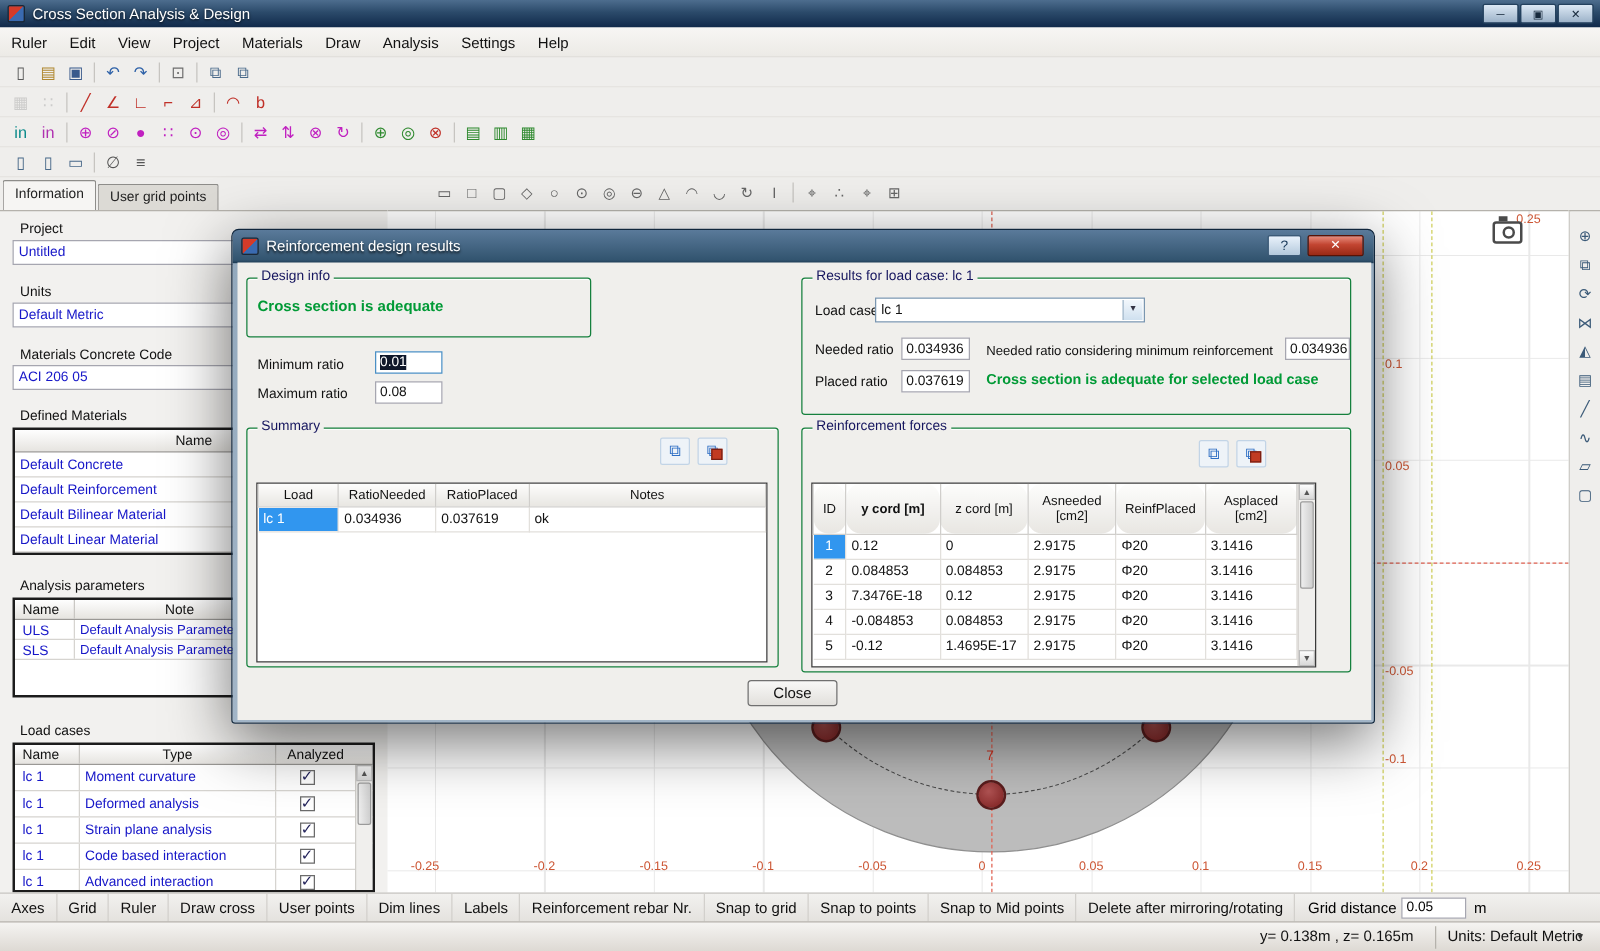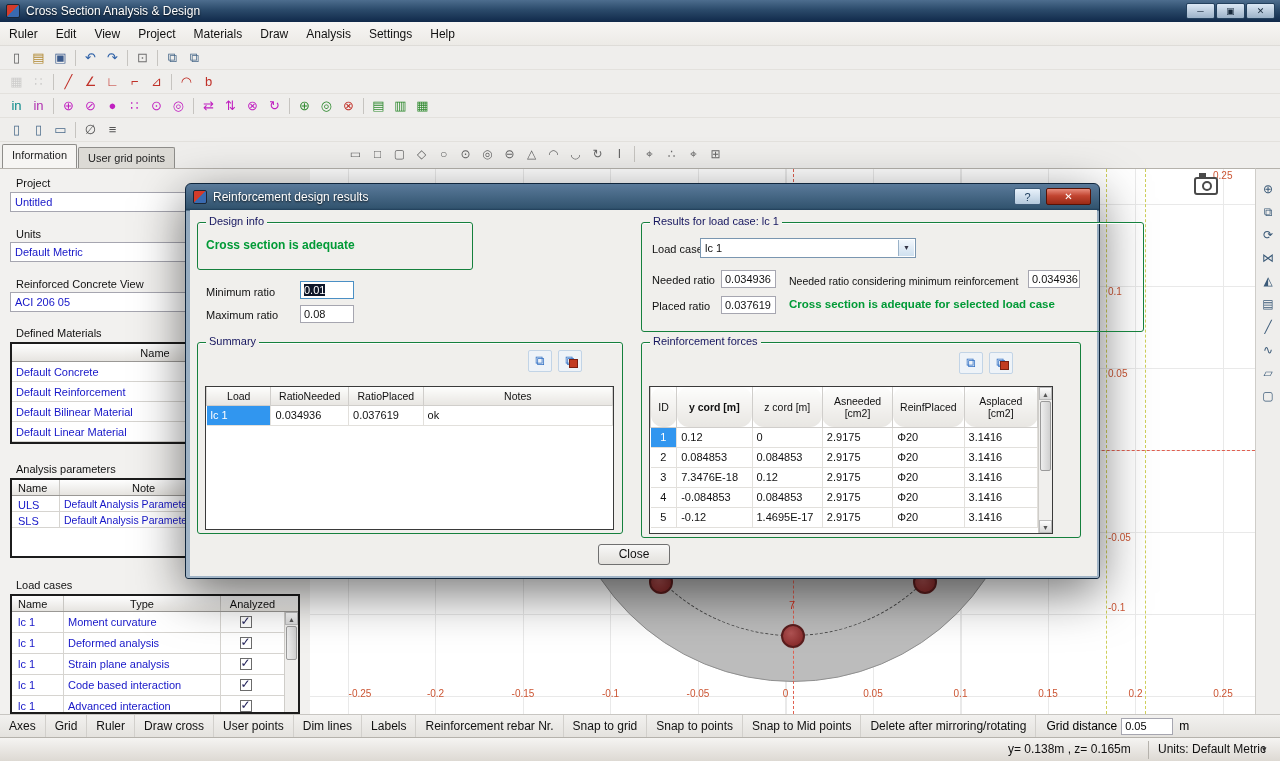--- a/index.html
+++ b/index.html
@@ -294,21 +294,21 @@
 
   <div id="workspace">
 
     <div id="left-panel">
       <div class="p-label" style="top:8px">Project</div>
       <div class="p-input" style="top:23px">Untitled</div>
 
       <div class="p-label" style="top:59px">Units</div>
       <div class="p-input" style="top:73px">Default Metric</div>
 
-      <div class="p-label" style="top:109px">Reinforced Concrete View</div>
+      <div class="p-label" style="top:109px">Materials Concrete Code</div>
       <div class="p-input" style="top:123px">ACI 206 05</div>
 
       <div class="p-label" style="top:158px">Defined Materials</div>
       <div id="mat-table" class="black-table">
         <div class="bt-header">Name</div>
         <div id="mat-body">
             <div class="mat-row">Default Concrete</div>
             <div class="mat-row">Default Reinforcement</div>
             <div class="mat-row">Default Bilinear Material</div>
             <div class="mat-row">Default Linear Material</div>
@@ -388,21 +388,21 @@
 
     <div id="canvas">
       <div class="big-circle"></div>
       <div class="rebar-ring"></div>
       <div class="axis-v"></div>
       <div class="axis-h"></div>
       <div class="uline" style="left:796px"></div>
       <div class="uline" style="left:835px"></div>
       <span class="tick-top">0.25</span>
       <div class="camera"></div>
-    <span class="tick-x" style="left: 50px;">-0.25</span>
+    <span class="tick-x" style="left: 30px;">-0.25</span>
         <span class="tick-x" style="left: 125.5px;">-0.2</span>
         <span class="tick-x" style="left: 213px;">-0.15</span>
         <span class="tick-x" style="left: 300.5px;">-0.1</span>
         <span class="tick-x" style="left: 388px;">-0.05</span>
         <span class="tick-x" style="left: 475.5px;">0</span>
         <span class="tick-x" style="left: 563px;">0.05</span>
         <span class="tick-x" style="left: 650.5px;">0.1</span>
         <span class="tick-x" style="left: 738px;">0.15</span>
         <span class="tick-x" style="left: 825.5px;">0.2</span>
         <span class="tick-x" style="left: 913px;">0.25</span>
@@ -507,21 +507,21 @@
               <tr>
                 <td class="selcell">lc 1</td>
                 <td>0.034936</td>
                 <td>0.037619</td>
                 <td>ok</td>
               </tr>
             </tbody>
           </table>
       </div>
 
-      <div class="groupbox" style="left:451px;top:12px;width:503px;height:110px">
+      <div class="groupbox" style="left:451px;top:12px;width:440px;height:110px">
         <div class="gb-label">Results for load case: lc 1</div>
       </div>
       <div class="d-label" style="left:462px;top:33px">Load case</div>
       <div class="dropdown" style="left:510px;top:28px;width:216px">
         <div class="dd-text">lc 1</div>
         <div class="dd-btn">▼</div>
       </div>
       <div class="d-label" style="left:462px;top:64px">Needed ratio</div>
       <div class="tbox" style="left:531px;top:60px;width:55px">
         <span>0.034936</span>

